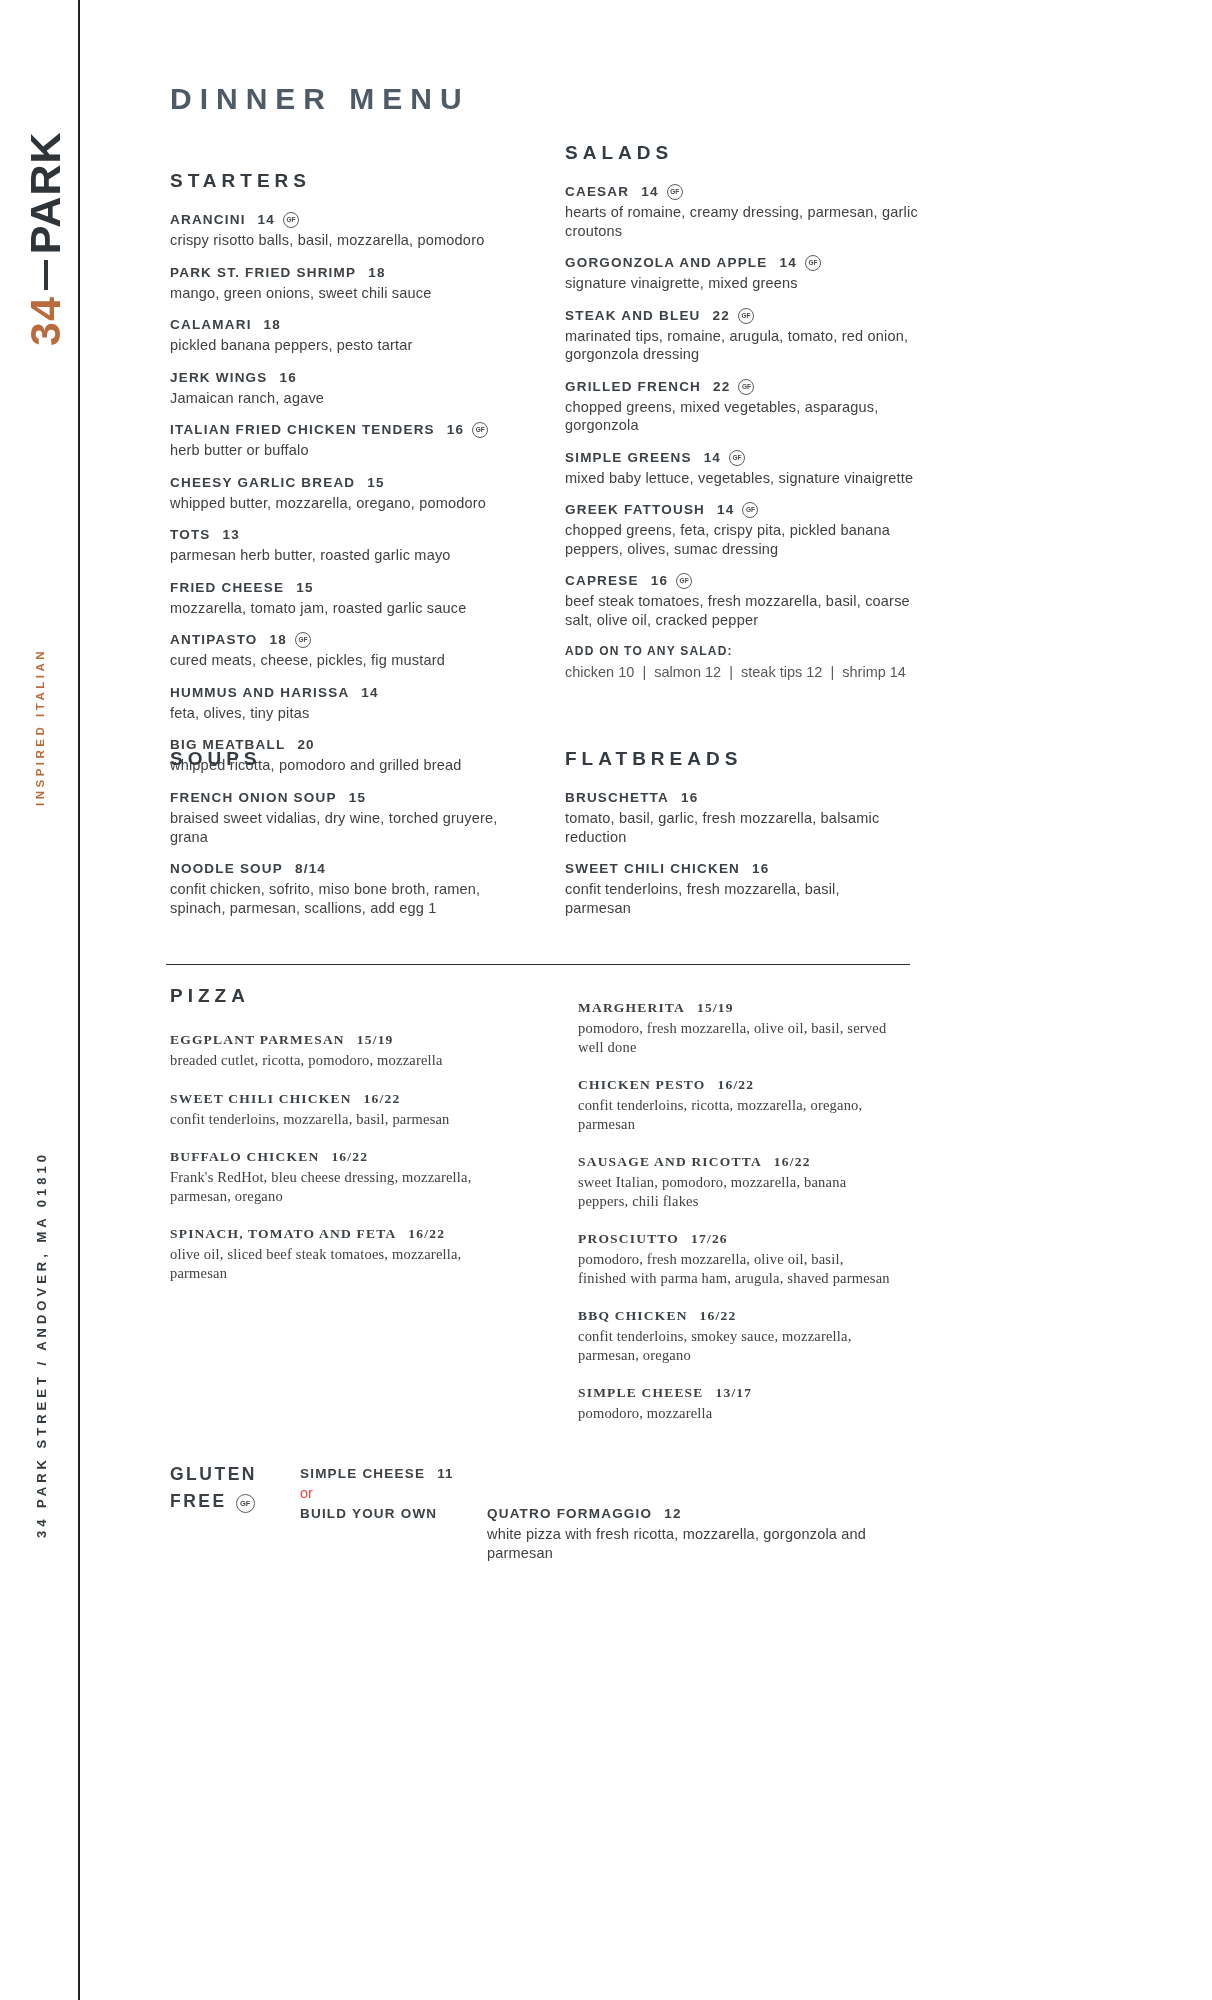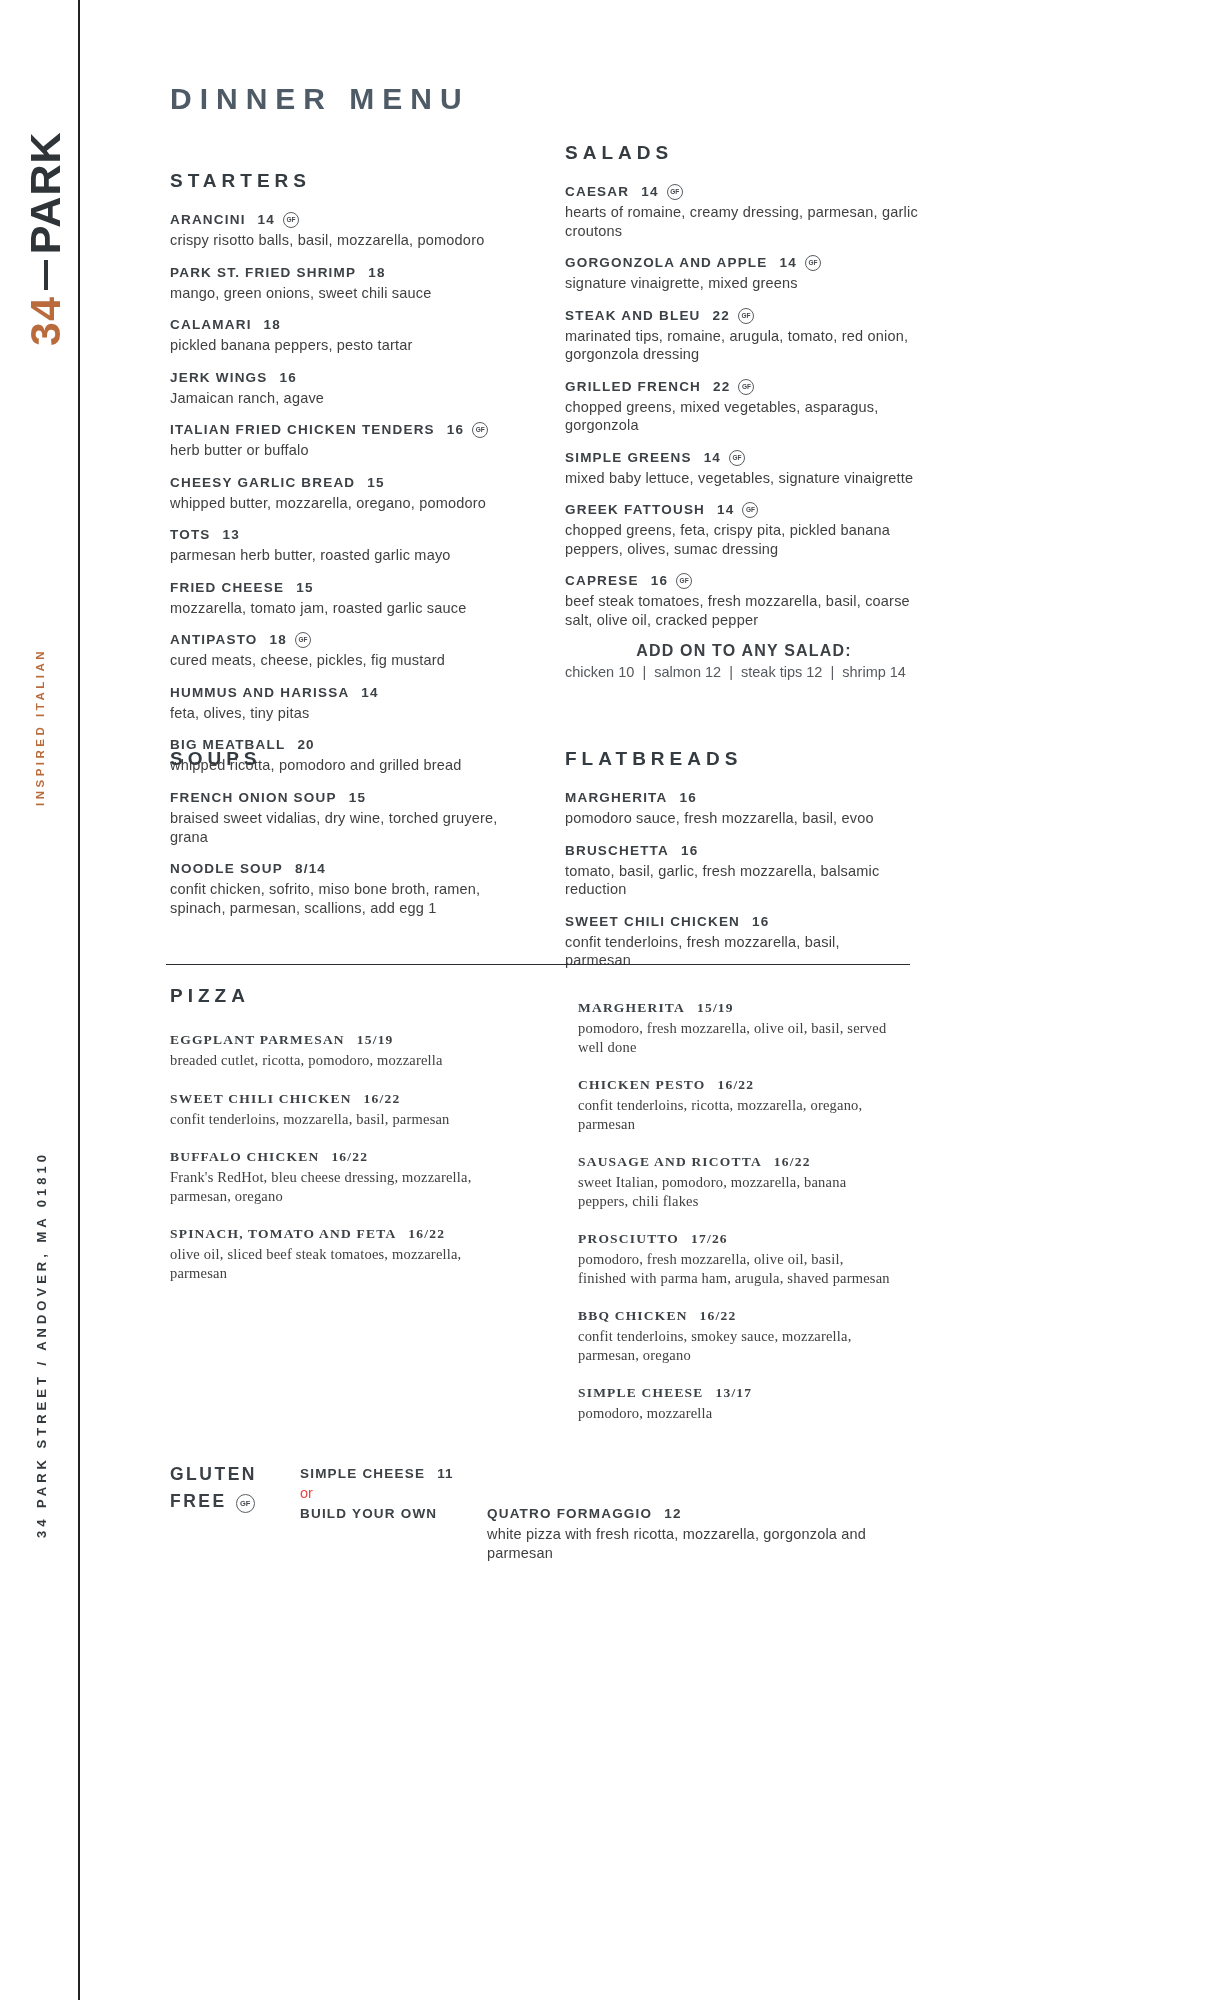--- a/index.html
+++ b/index.html
@@ -34,21 +34,21 @@
   .item-name,.item-price{font-weight:700;font-size:13.5px;letter-spacing:1.2px;color:#3c4145;}
   .item-price{margin-left:12px;}
   .item-desc{font-size:14.5px;line-height:18.5px;color:#404040;letter-spacing:0.2px;margin-top:2px;}
 
   .gf-badge{display:inline-block;width:14px;height:14px;border:1px solid #5a5e62;border-radius:50%;
         font-size:6.5px;font-weight:700;line-height:14px;text-align:center;color:#45494d;
         margin-left:8px;vertical-align:2px;letter-spacing:0;}
   .gf-badge-lg{width:17px;height:17px;line-height:17px;font-size:7.5px;vertical-align:1px;margin-left:9px;}
 
   .addon{margin-top:3px;}
-  .addon-label{font-weight:700;font-size:16px;letter-spacing:1.2px;line-height:18px;color:#3c4145;text-align:center;}
+  .addon-label{font-weight:700;font-size:12px;letter-spacing:1.2px;line-height:18px;color:#3c4145;}
   .addon-options{font-size:14.5px;line-height:19px;color:#55595d;margin-top:3px;white-space:pre-wrap;}
 
   .divider{position:absolute;left:166px;top:964px;width:744px;height:1px;background:#2b2f33;}
   .pizza-title{position:absolute;left:170px;top:984px;}
   .pizza-col{position:absolute;}
   #pizza-left{left:170px;top:1030px;width:335px;}
   #pizza-right{left:578px;top:998px;width:316px;}
   .pizza-col .item{margin-bottom:19px;font-family:Liberation Serif, serif;}
 
   .gf-note{position:absolute;left:170px;top:1461px;font-size:17.5px;font-weight:700;
@@ -232,26 +232,20 @@
           </div>
           <div class="item-desc">confit chicken, sofrito, miso bone broth, ramen, spinach, parmesan, scallions, add egg  1</div>
         </div>
       </div>
   </section>
 
   <section class="sec" id="flatbreads">
     <h2>FLATBREADS</h2>
     <div>
 
-        <div class="item">
-          <div class="item-head">
-            <span class="item-name">MARGHERITA</span><span class="item-price">16</span>
-          </div>
-          <div class="item-desc">pomodoro sauce, fresh mozzarella, basil, evoo</div>
-        </div>
 
         <div class="item">
           <div class="item-head">
             <span class="item-name">BRUSCHETTA</span><span class="item-price">16</span>
           </div>
           <div class="item-desc">tomato, basil, garlic, fresh mozzarella, balsamic reduction</div>
         </div>
 
         <div class="item">
           <div class="item-head">

